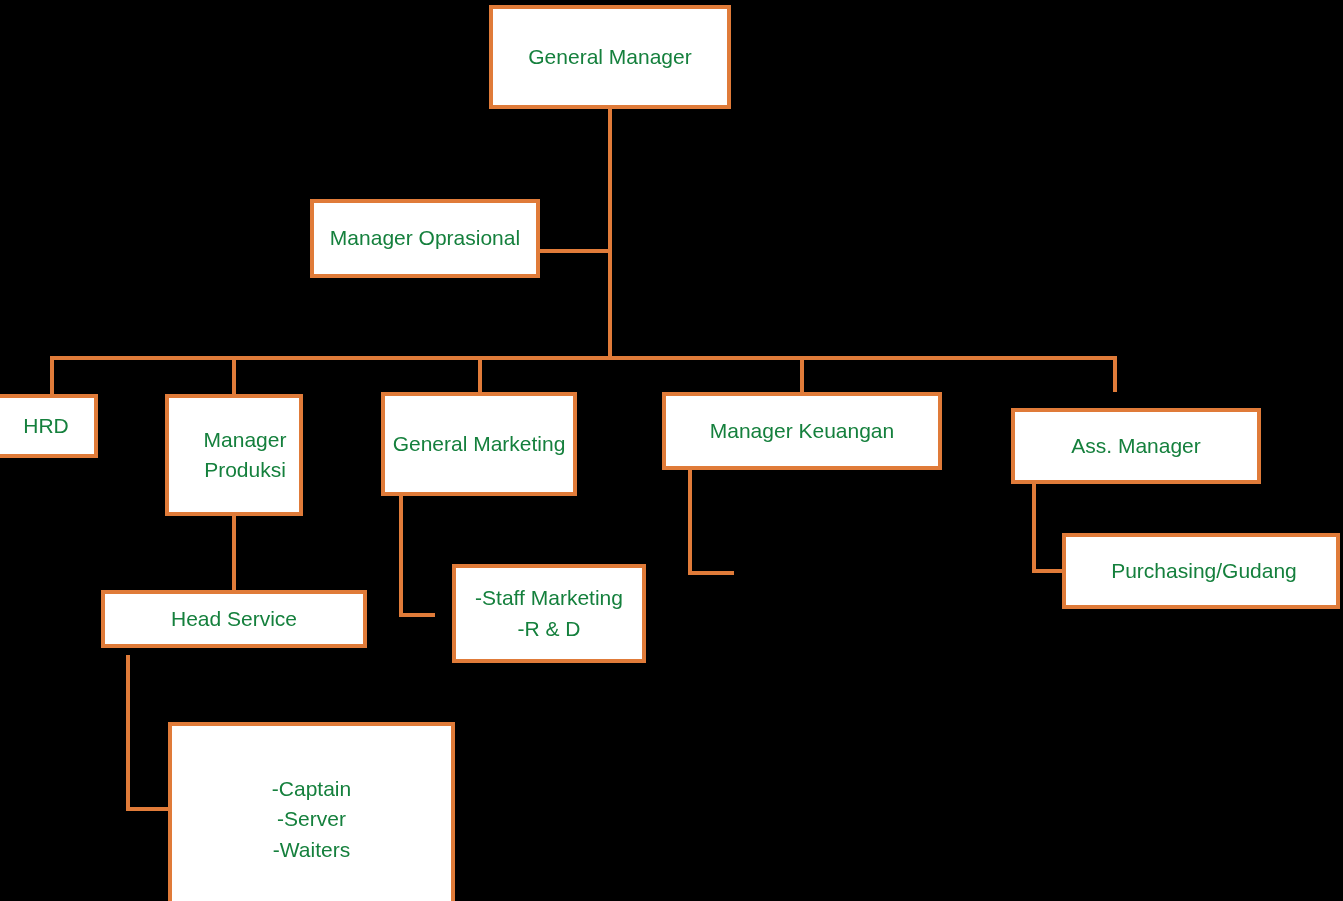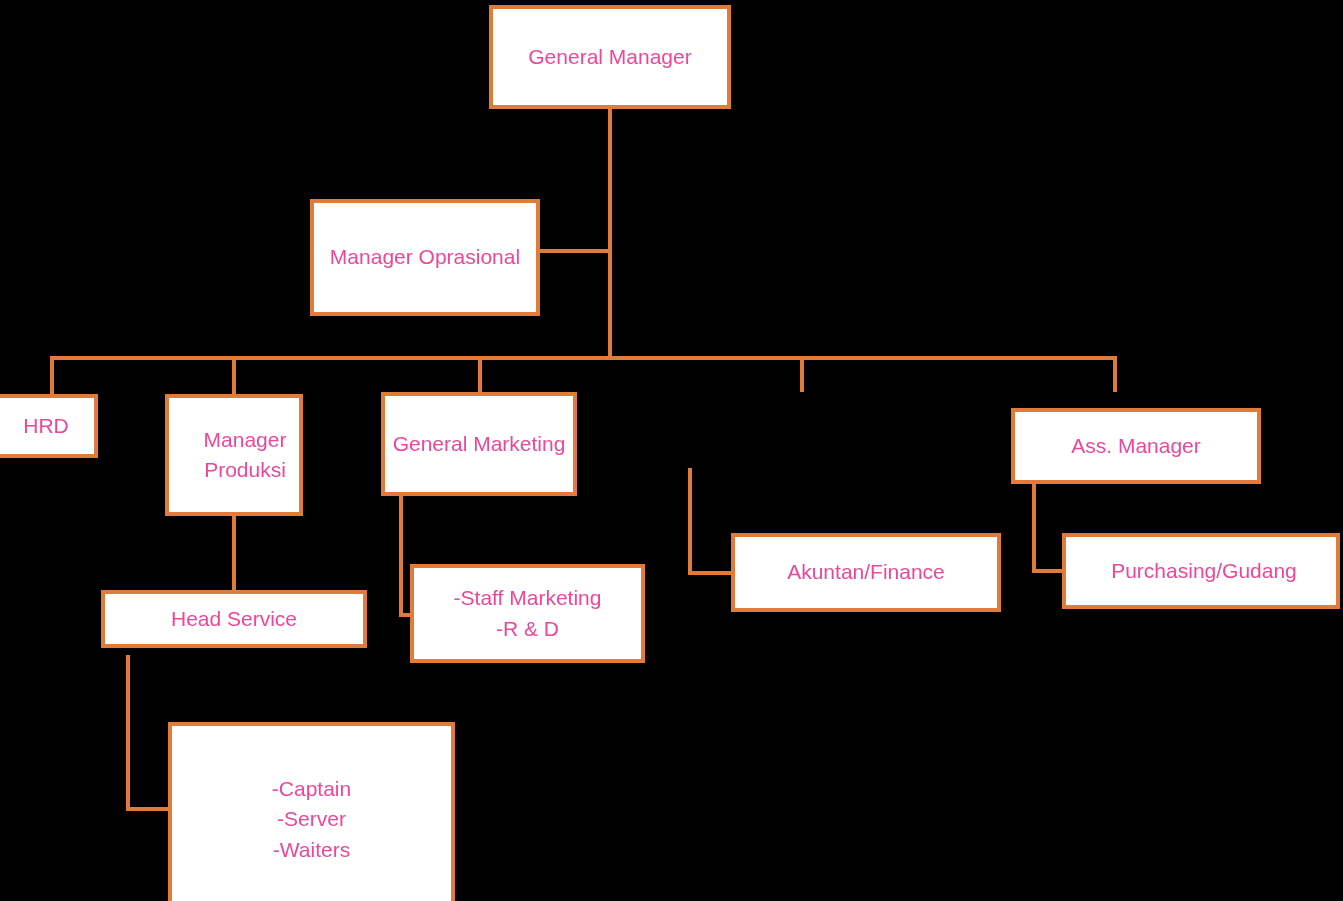--- a/index.html
+++ b/index.html
@@ -17,21 +17,21 @@
   }
   .node {
     position: absolute;
     background: #ffffff;
     border: 4px solid #e07b39;
     box-sizing: border-box;
     display: flex;
     flex-direction: column;
     align-items: center;
     justify-content: center;
-    color: #ec4899;
+    color: #15803d;
     font-size: 21px;
     line-height: 1.45;
     text-align: center;
     padding: 2px 6px;
   }
   .node .line {
     display: block;
     white-space: nowrap;
   }
   .connector {
@@ -69,54 +69,54 @@
   <div class="connector conn-v" style="left:688px; top:468px; height:106px;"></div>
   <div class="connector conn-h" style="left:688px; top:571px; width:46px;"></div>
 
   <div class="connector conn-v" style="left:1032px; top:466px; height:106px;"></div>
   <div class="connector conn-h" style="left:1032px; top:569px; width:36px;"></div>
 
   <div class="node" style="left:489px; top:5px; width:242px; height:104px;">
     <span class="line">General Manager</span>
   </div>
 
-  <div class="node" style="left:310px; top:199px; width:230px; height:117px;">
+  <div class="node" style="left:310px; top:199px; width:230px; height:79px;">
     <span class="line">Manager Oprasional</span>
   </div>
 
   <div class="node" style="left:-6px; top:394px; width:104px; height:64px;">
     <span class="line">HRD</span>
   </div>
 
   <div class="node" style="left:165px; top:394px; width:138px; height:122px;padding-left:28px;">
     <span class="line">Manager</span>
     <span class="line">Produksi</span>
   </div>
 
   <div class="node" style="left:381px; top:392px; width:196px; height:104px;">
     <span class="line">General Marketing</span>
   </div>
 
+  <div class="node" style="left:662px; top:392px; width:280px; height:78px;">
+    <span class="line">Manager Keuangan</span>
+  </div>
 
   <div class="node" style="left:1011px; top:408px; width:250px; height:76px;">
     <span class="line">Ass. Manager</span>
   </div>
 
   <div class="node" style="left:101px; top:590px; width:266px; height:58px;">
     <span class="line">Head Service</span>
   </div>
 
-  <div class="node" style="left:410px; top:564px; width:235px; height:99px;">
+  <div class="node" style="left:452px; top:564px; width:194px; height:99px;">
     <span class="line">-Staff Marketing</span>
     <span class="line">-R &amp; D</span>
   </div>
 
-  <div class="node" style="left:731px; top:533px; width:270px; height:79px;">
-    <span class="line">Akuntan/Finance</span>
-  </div>
 
   <div class="node" style="left:1062px; top:533px; width:278px; height:76px;padding-left:12px;">
     <span class="line">Purchasing/Gudang</span>
   </div>
 
   <div class="node" style="left:168px; top:722px; width:287px; height:195px;">
     <span class="line">-Captain</span>
     <span class="line">-Server</span>
     <span class="line">-Waiters</span>
   </div>

